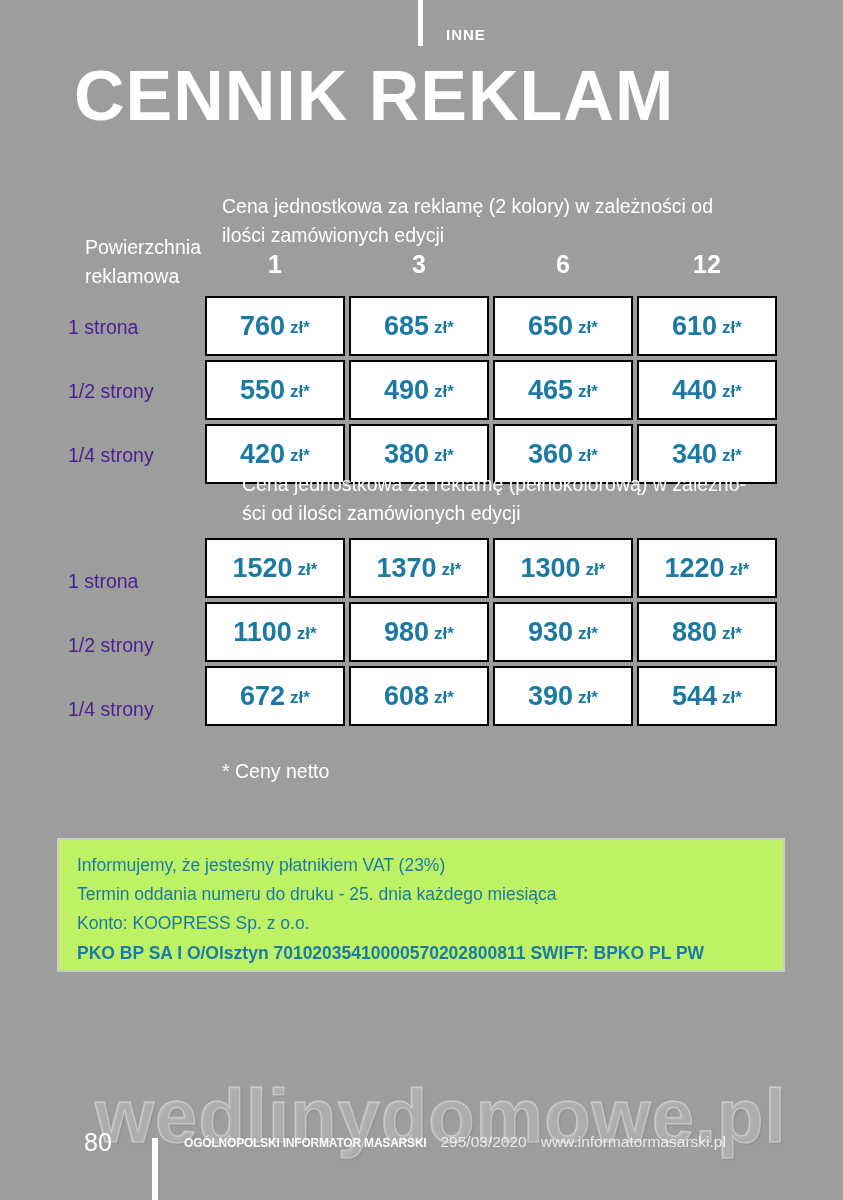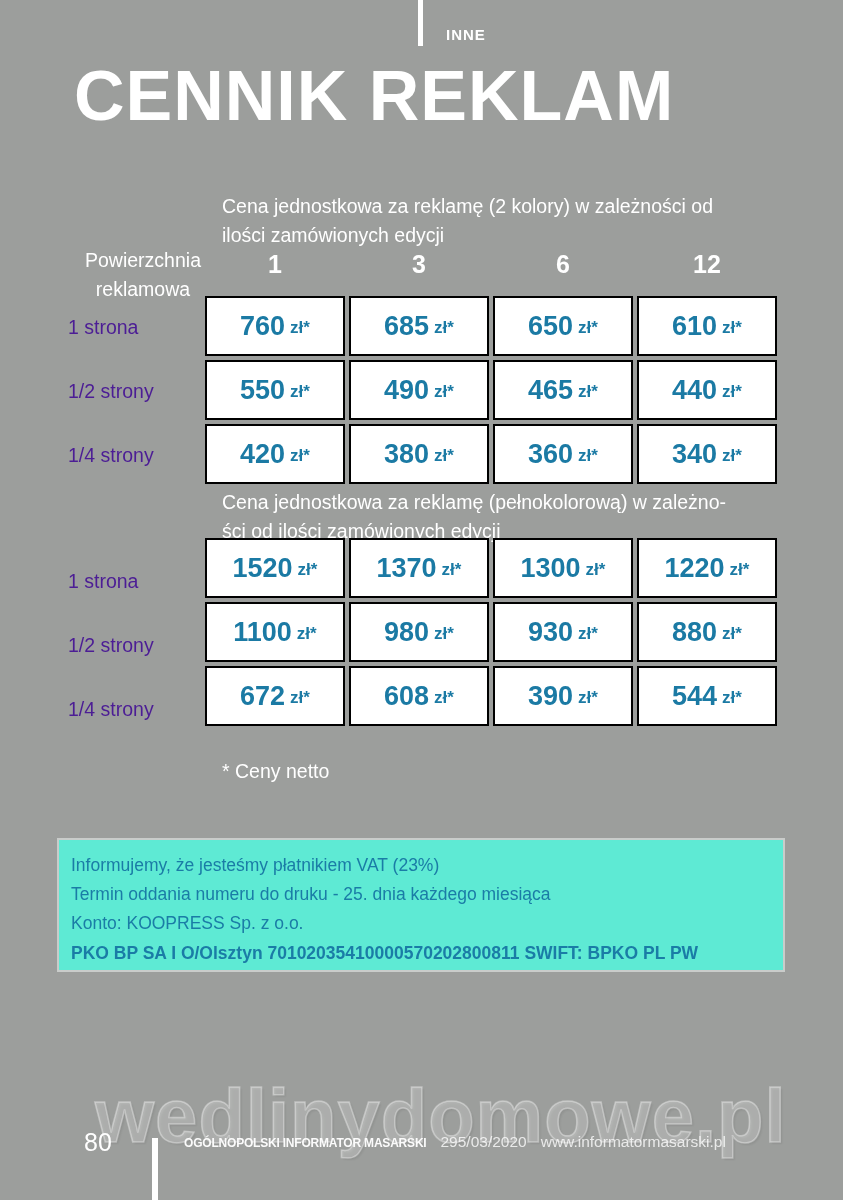--- a/index.html
+++ b/index.html
@@ -13,22 +13,22 @@
   .abs{position:absolute;}
 
   
   .header-divider{left:418px;top:0;width:5px;height:46px;background:#ffffff;}
   .section-label{left:446px;top:26px;color:#ffffff;font-size:15px;font-weight:bold;letter-spacing:1px;}
   .page-title{left:74px;top:56px;margin:0;color:#ffffff;font-size:70px;font-weight:bold;letter-spacing:1px;white-space:nowrap;}
 
   
   .tbl-heading{left:222px;color:#ffffff;font-size:19.5px;line-height:29px;}
   .heading-1{top:192px;}
-  .heading-2{top:488px;}
-  .row-header{left:85px;top:246px;color:#ffffff;font-size:19.5px;line-height:29px;text-align:center;}
+  .heading-2{top:470px;margin-left:20px;}
+  .row-header{left:85px;top:233px;color:#ffffff;font-size:19.5px;line-height:29px;}
   .col-heads{left:205px;top:250px;width:572px;display:grid;grid-template-columns:repeat(4,1fr);gap:4px;}
   .col-heads span{text-align:center;color:#ffffff;font-size:25px;font-weight:bold;}
 
   .row-label{left:68px;color:#4c1d95;font-size:19.5px;white-space:nowrap;}
 
   
   .price-grid{left:205px;width:572px;display:grid;grid-template-columns:repeat(4,1fr);gap:4px;}
   .grid-1{top:296px;}
   .grid-2{top:538px;}
   .price-cell{
@@ -37,22 +37,22 @@
     display:flex;align-items:center;justify-content:center;
   }
   .price-num{color:#1b7aa4;font-size:27px;font-weight:bold;}
   .price-unit{color:#1b7aa4;font-size:17px;font-weight:bold;margin-left:5px;position:relative;top:2px;}
 
   .footnote{left:222px;top:760px;color:#ffffff;font-size:19.5px;}
 
   
   .info-box{
     left:57px;top:838px;width:728px;height:134px;
-    box-sizing:border-box;background:#5eead4;border:2px solid #c9ccca;
-    padding:11px 12px;
+    box-sizing:border-box;background:#bef264;border:2px solid #c9ccca;
+    padding:11px 18px;
   }
   .info-box .line{color:#1a7ca6;font-size:17.5px;line-height:29px;}
   .info-box .bank{color:#1a7ca6;font-size:17.5px;line-height:31px;font-weight:bold;white-space:nowrap;}
 
   
   .watermark{
     left:95px;top:1072px;z-index:1;
     font-size:76px;font-weight:bold;letter-spacing:1px;white-space:nowrap;
     color:rgba(255,255,255,0.25);
     -webkit-text-stroke:1.5px rgba(255,255,255,0.35);

